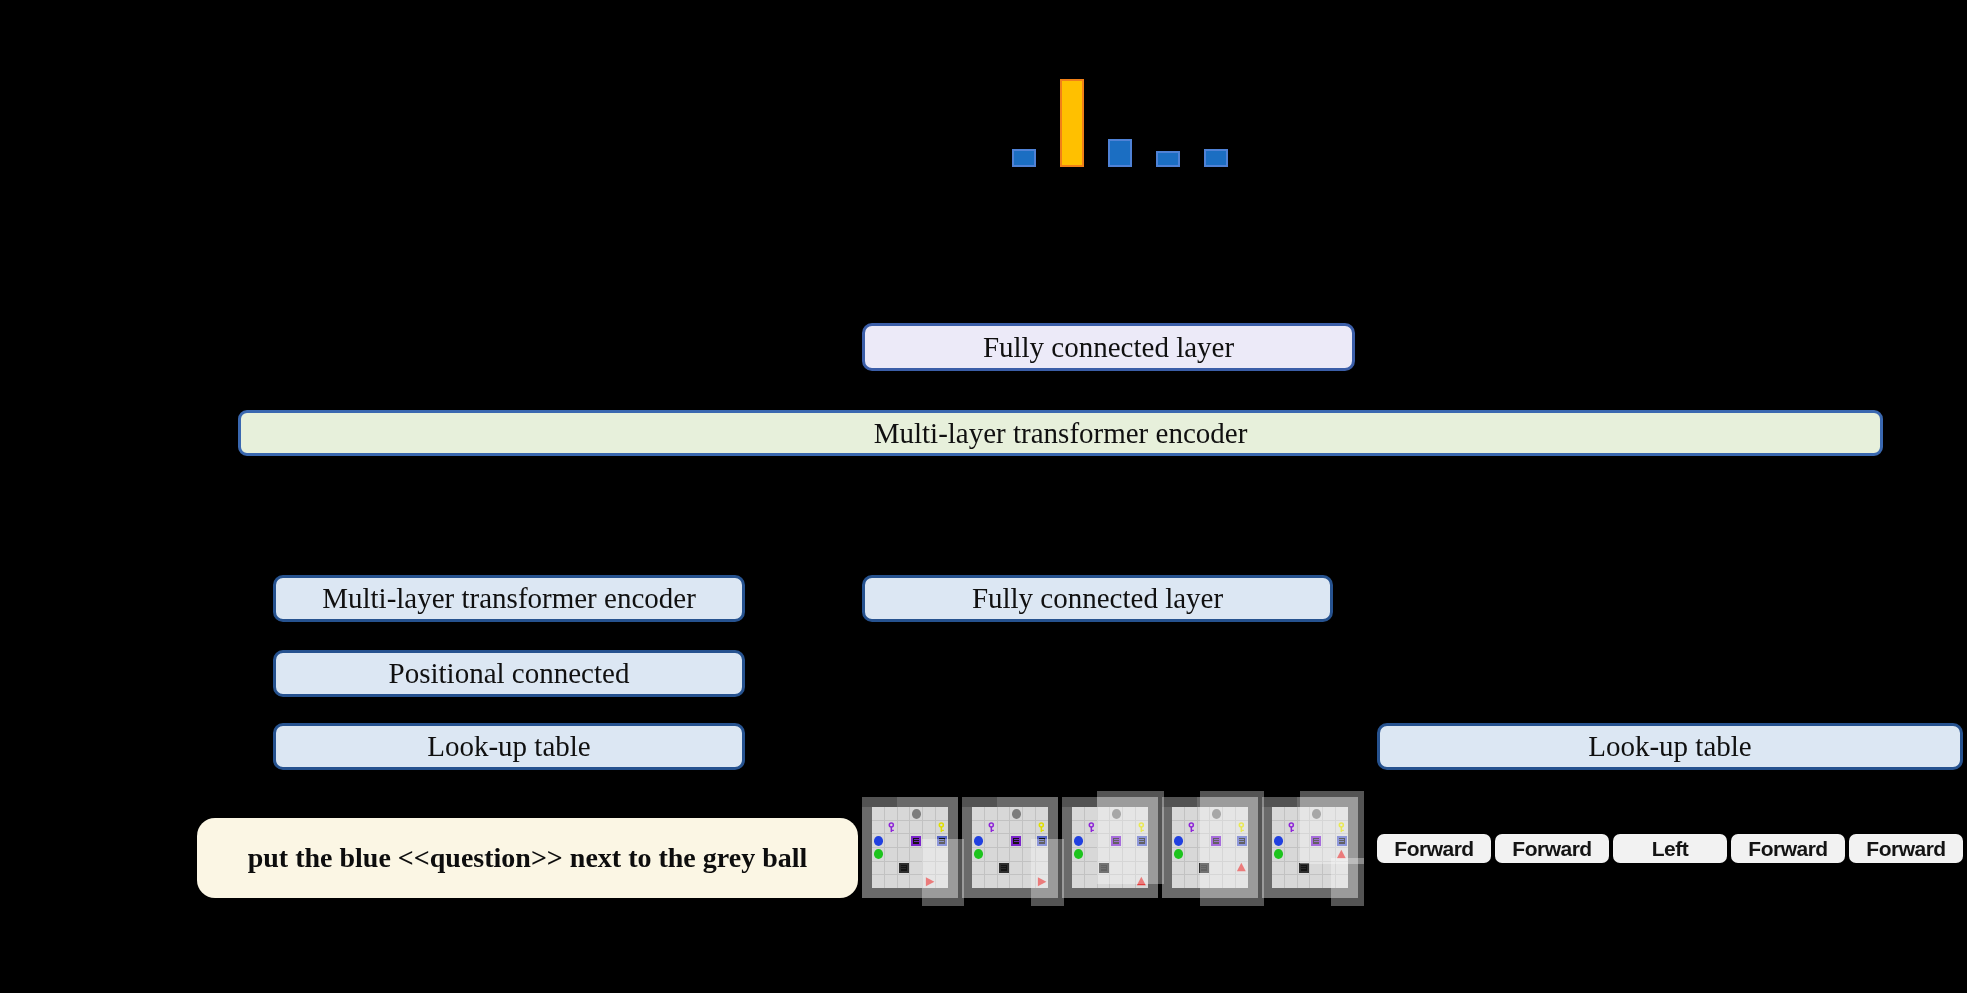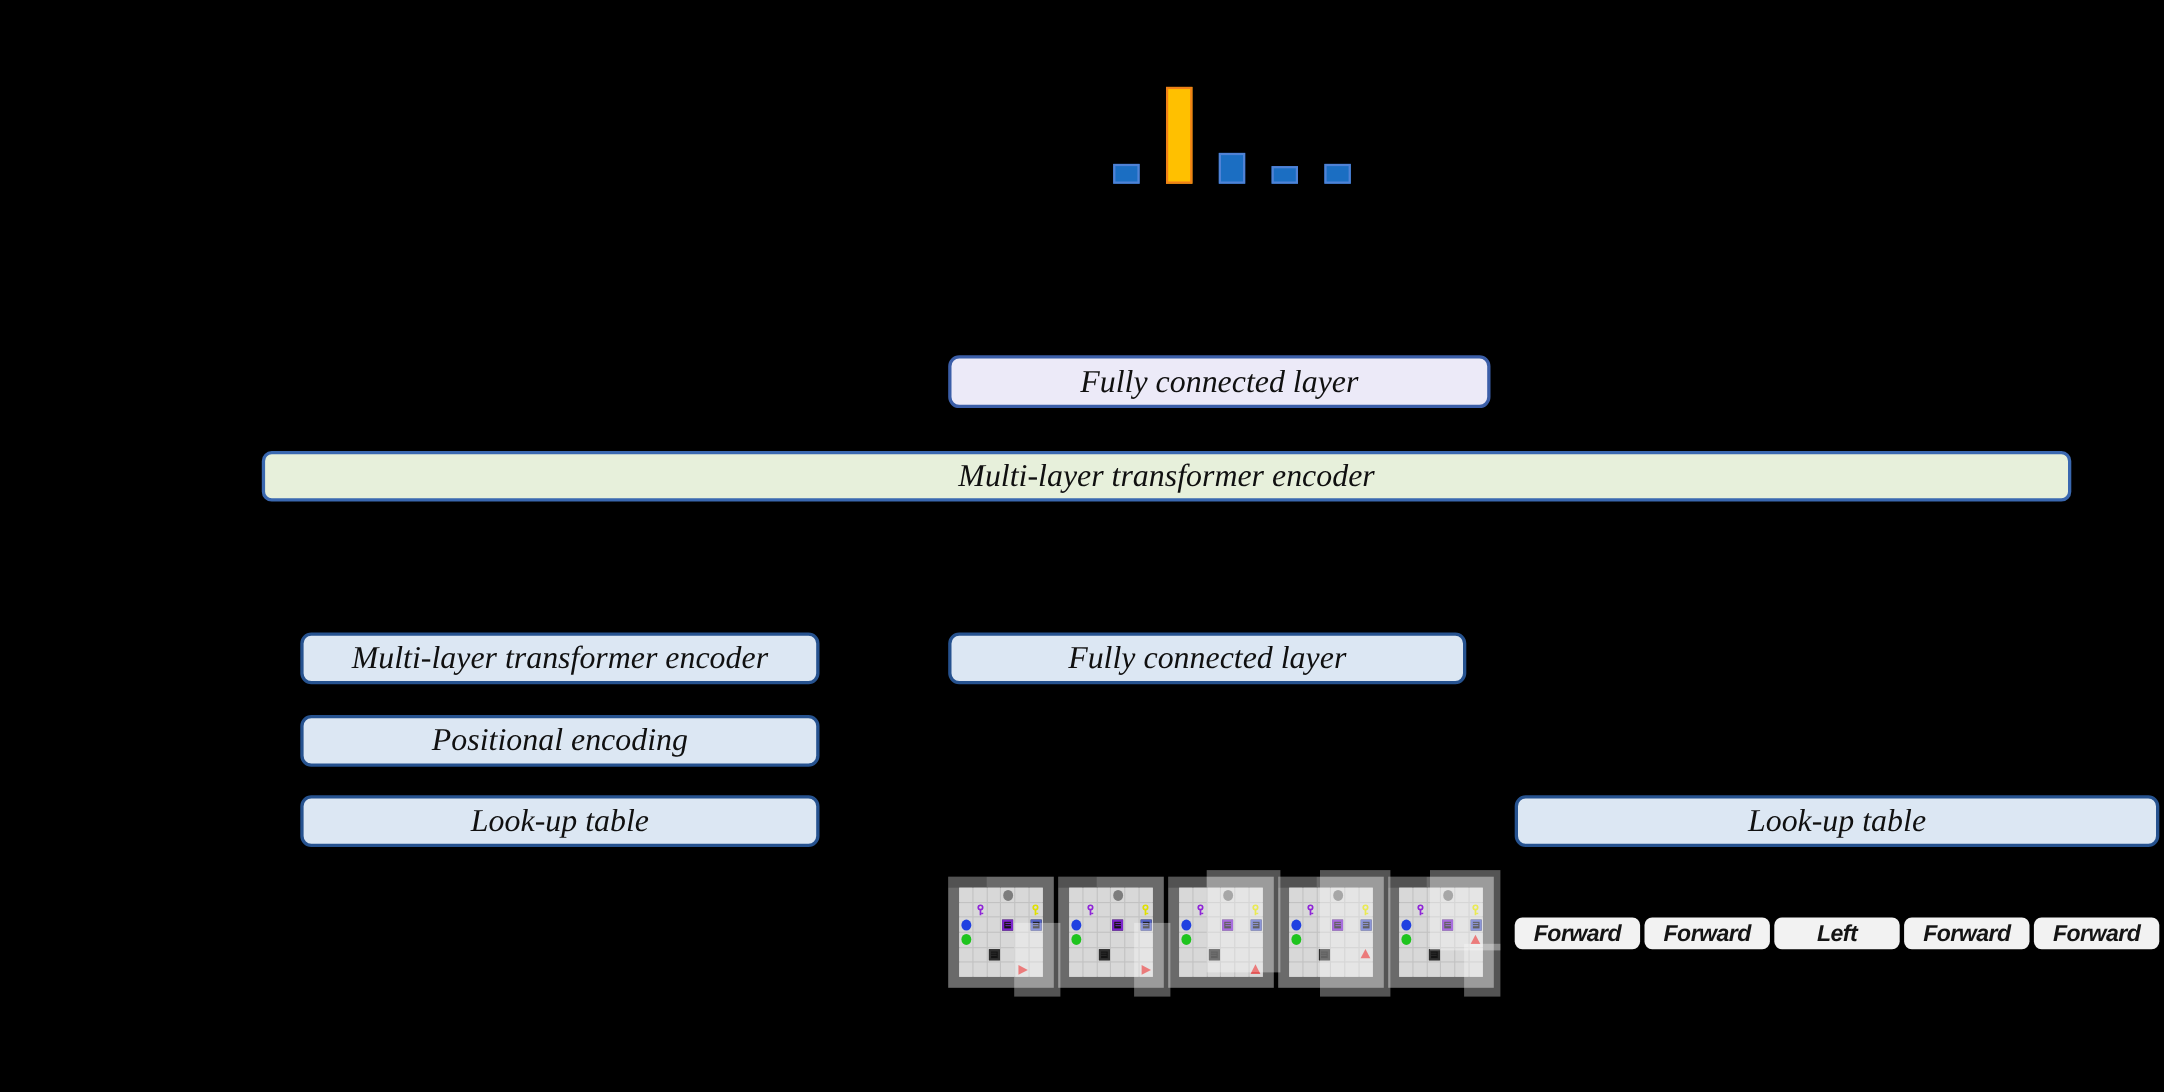--- a/index.html
+++ b/index.html
@@ -1,18 +1,18 @@
 <!DOCTYPE html>
 <html><head>
 <meta charset="utf-8">
 <style>
   html,body{margin:0;padding:0;background:#000;}
   #canvas{
     position:relative;width:1967px;height:993px;background:#000;overflow:hidden;
-    font-family:"Liberation Serif","DejaVu Serif",serif;color:#111;font-style:italic;
+    font-family:"Liberation Serif","DejaVu Serif",serif;color:#111;
   }
   
   .box{
     position:absolute;display:flex;align-items:center;justify-content:center;
     box-sizing:border-box;font-size:29px;line-height:1;color:#101010;
     border-radius:10px;border:3px solid #26528f;background:#dce7f3;
   }
   .box.green{background:#e7f0db;border-color:#3a68b0;border-radius:9px;}
   .box.lavender{background:#eceaf8;border-color:#3b5ea8;}
   #box-output-fc{left:862px;top:323px;width:493px;height:48px;}
@@ -80,29 +80,32 @@
     <span>Multi-layer transformer encoder</span>
   </div>
 
   <div class="box" id="box-text-enc">
     <span>Multi-layer transformer encoder</span>
   </div>
   <div class="box" id="box-vision-fc">
     <span>Fully connected layer</span>
   </div>
   <div class="box" id="box-text-pos">
-    <span>Positional encoding</span>
+    <span>Positional connected</span>
   </div>
   <div class="box" id="box-text-lut">
     <span>Look-up table</span>
   </div>
   <div class="box" id="box-action-lut">
     <span>Look-up table</span>
   </div>
 
+  <div id="instruction-box">
+    <span>put the blue &lt;&lt;question&gt;&gt; next to the grey ball</span>
+  </div>
 
   <div id="frames-row">
       <div class="frame">
         <div class="grid">
           <div class="cell"></div>
           <div class="cell"></div>
           <div class="cell"></div>
           <div class="cell"></div>
           <div class="cell"></div>
           <div class="cell"></div>

